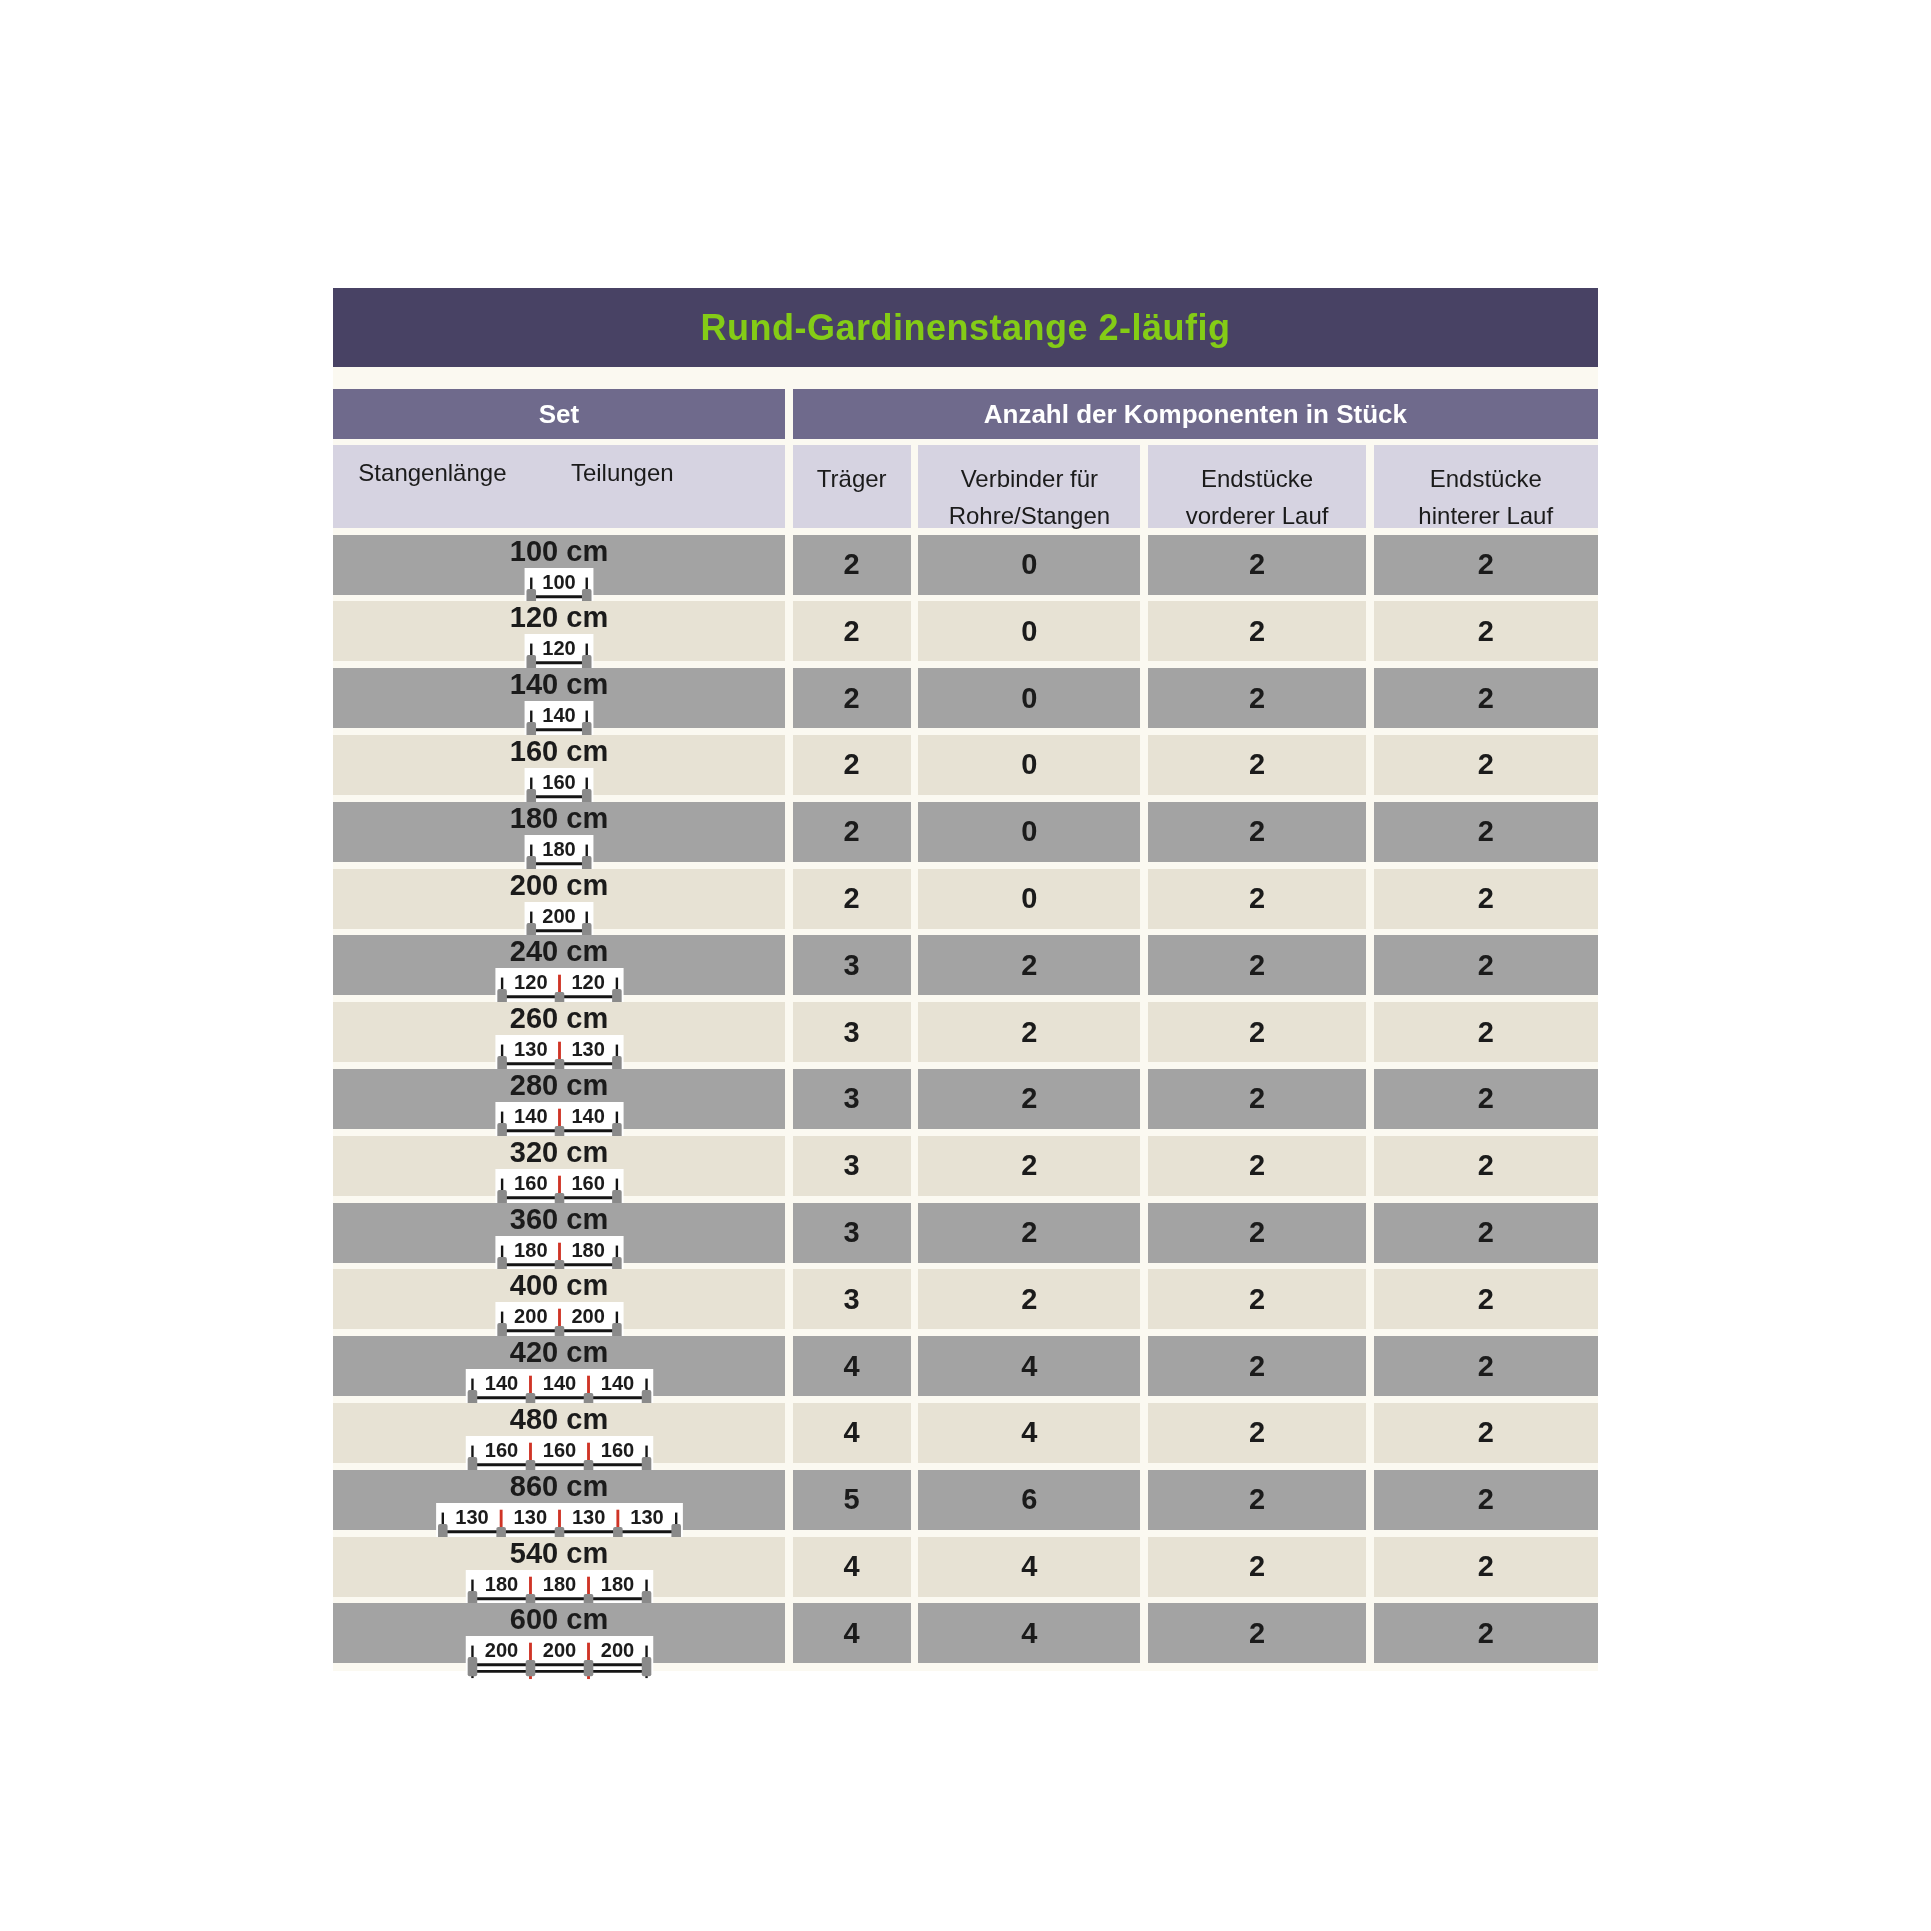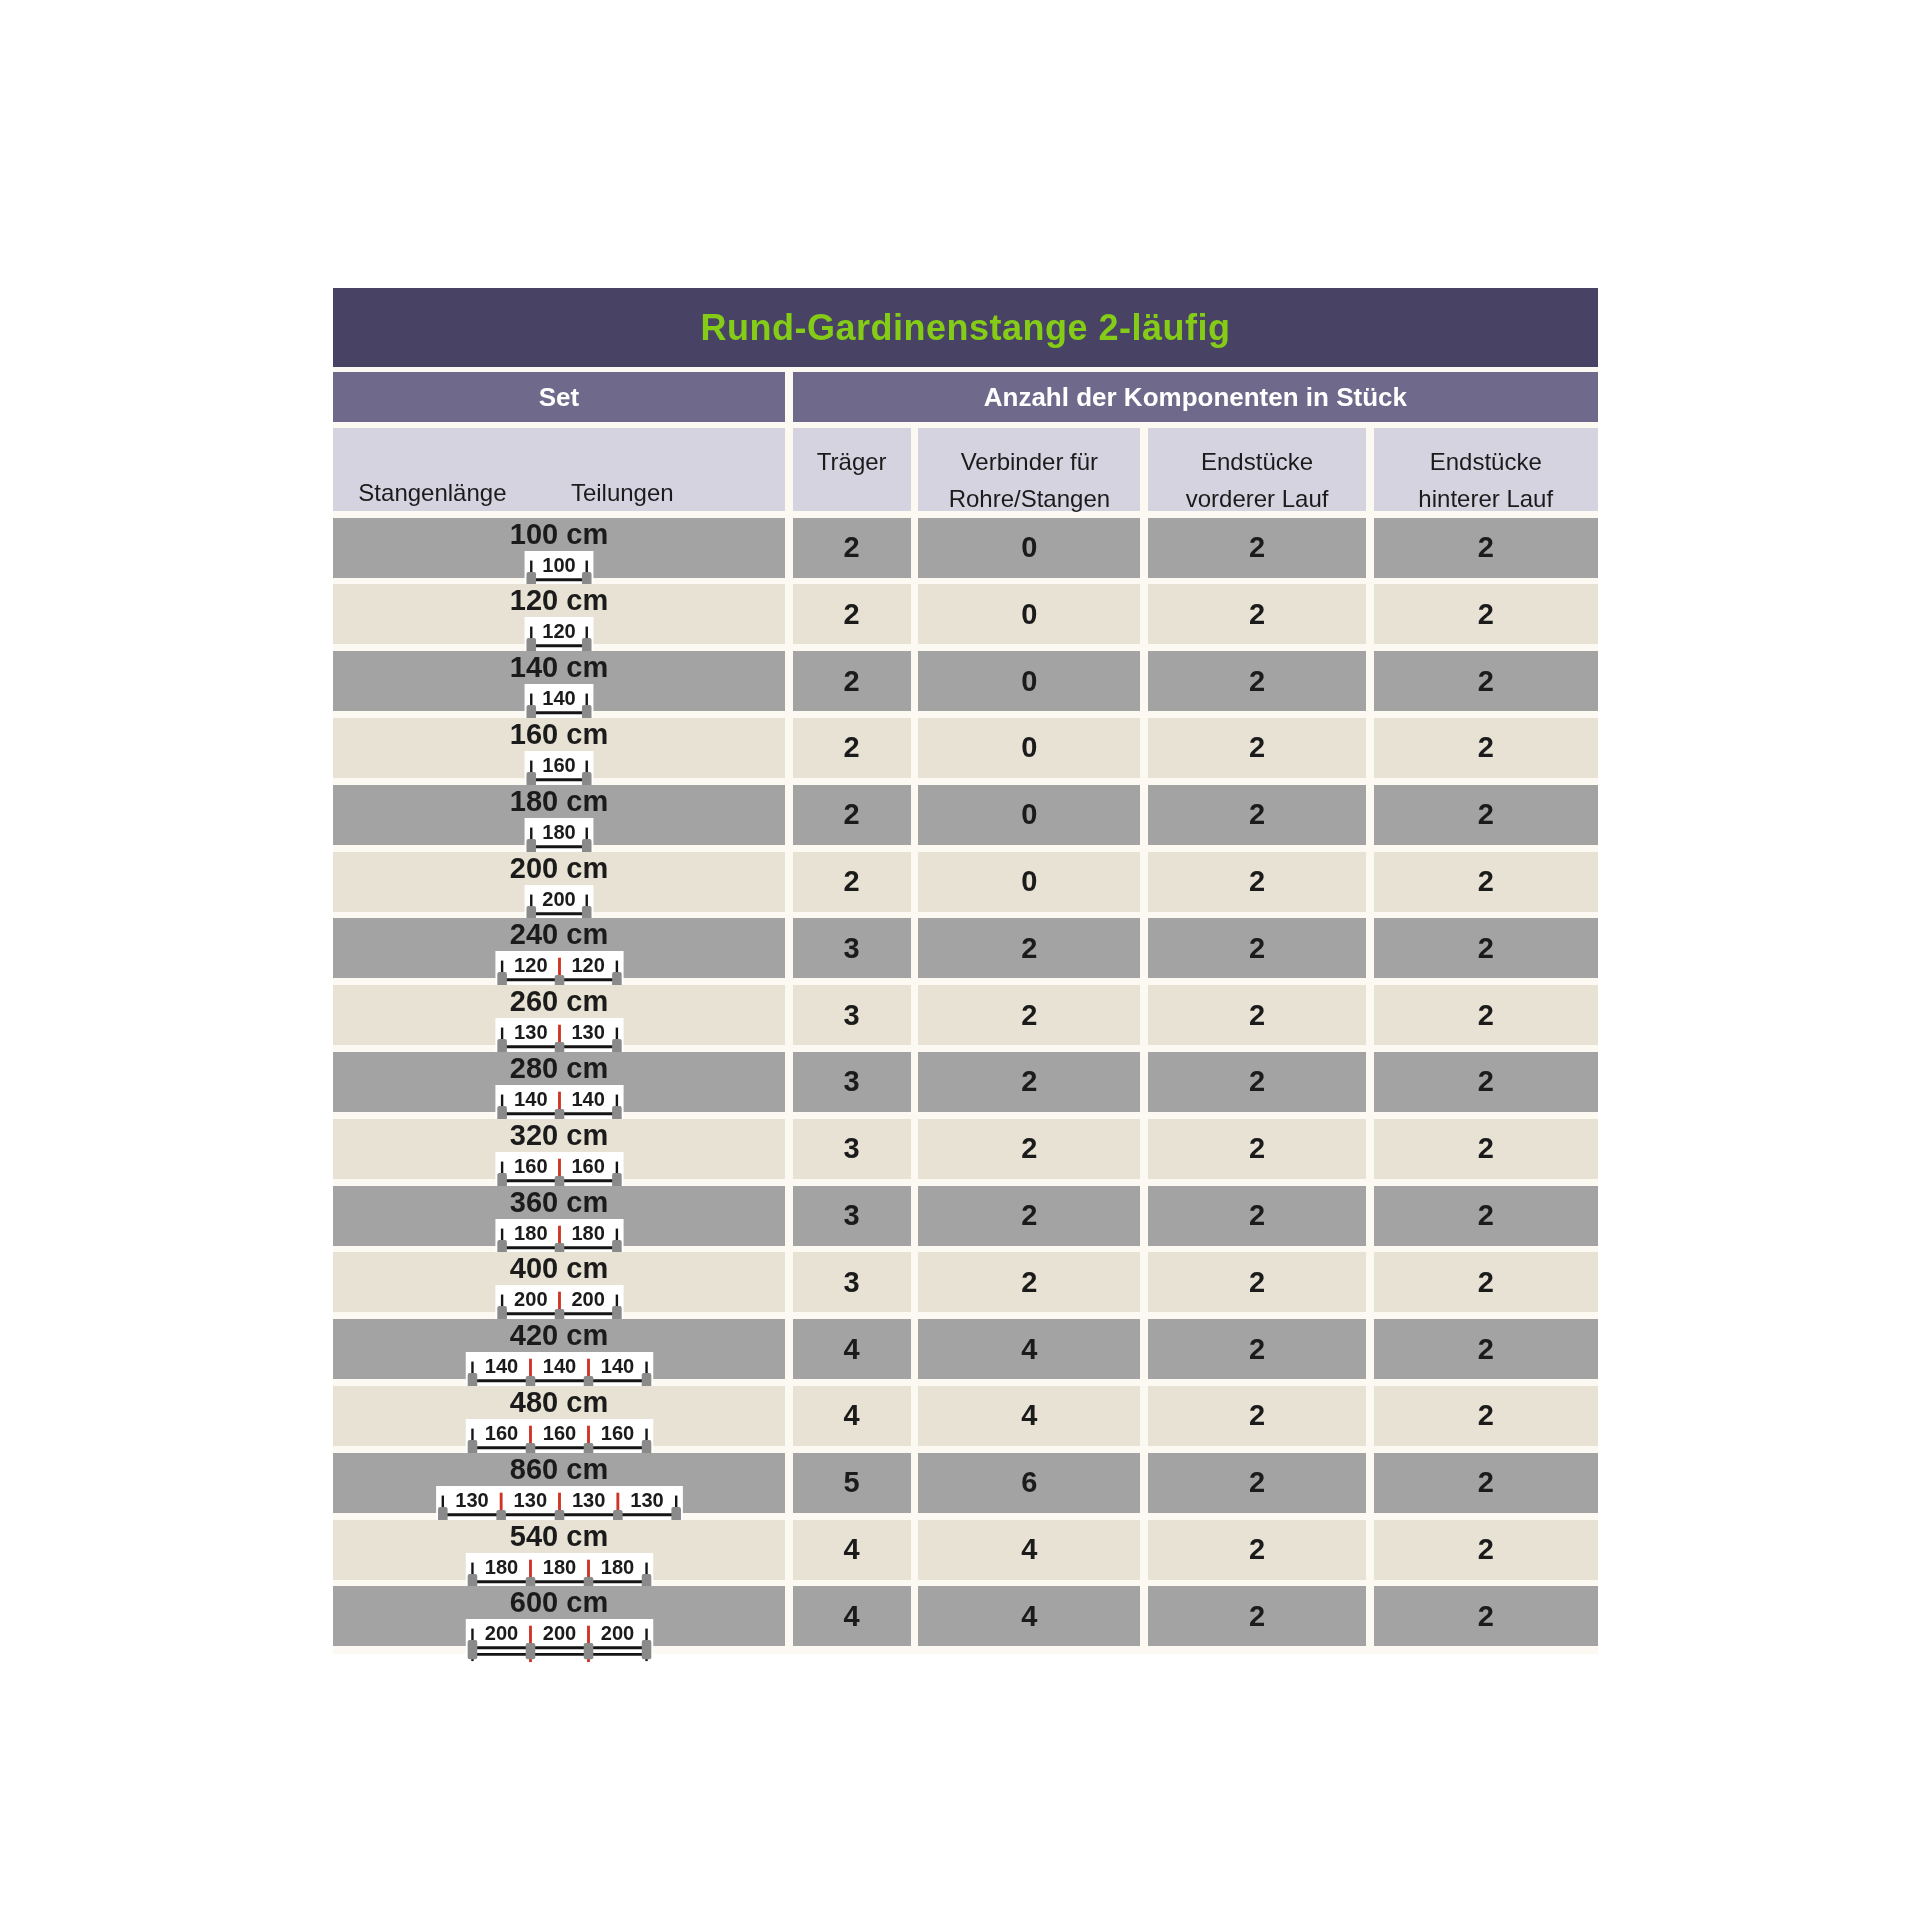--- a/index.html
+++ b/index.html
@@ -2,29 +2,29 @@
 <html><head>
 <meta charset="utf-8">
 <style>
   html,body{margin:0;padding:0;background:#ffffff;}
   body{width:1931px;height:1931px;position:relative;
        font-family:"Liberation Sans","DejaVu Sans",sans-serif;color:#1b1b1b;}
   .wrap{position:absolute;left:333px;top:288px;width:1265px;
         background:#fbf9f1;padding-bottom:7.7px;}
   .title-bar{height:79px;background:#484264;display:flex;align-items:center;justify-content:center;}
   .title-bar span{color:#84cc16;font-size:36px;font-weight:bold;letter-spacing:0.5px;}
-  .section-row{display:flex;gap:7.7px;margin-top:5px;}
+  .section-row{display:flex;gap:7.7px;margin-top:22px;}
   .section-cell{height:50px;background:#6f6a8c;display:flex;align-items:center;justify-content:center;}
   .section-cell span{color:#ffffff;font-size:26px;font-weight:bold;}
   .sc-set{width:452px;}
   .sc-comp{flex:1;text-align:center;}
   .head-row{display:flex;gap:7.7px;margin-top:5.8px;}
   .head-cell{height:83px;background:#d6d3e1;box-sizing:border-box;padding-top:15px;
              display:flex;flex-direction:column;align-items:center;font-size:24px;line-height:37px;}
-  .head-set{flex-direction:row;align-items:flex-end;padding-top:9.7px;}
+  .head-set{flex-direction:row;align-items:flex-start;padding-top:9.7px;}
   .head-set .h-len{width:44%;text-align:center;}
   .head-set .h-div{width:40%;text-align:center;}
   .row{display:flex;gap:7.7px;margin-top:6.8px;}
   .cell{height:60px;display:flex;align-items:center;justify-content:center;}
   .row.light .cell{background:#a3a3a3;flex-direction:column;}
   .row.dark  .cell{background:#e7e2d4;flex-direction:column;}
   .c-set{width:452px;justify-content:flex-start;}
   .c-t{width:118px;}
   .c-v{width:222px;}
   .c-ef{width:218px;}

